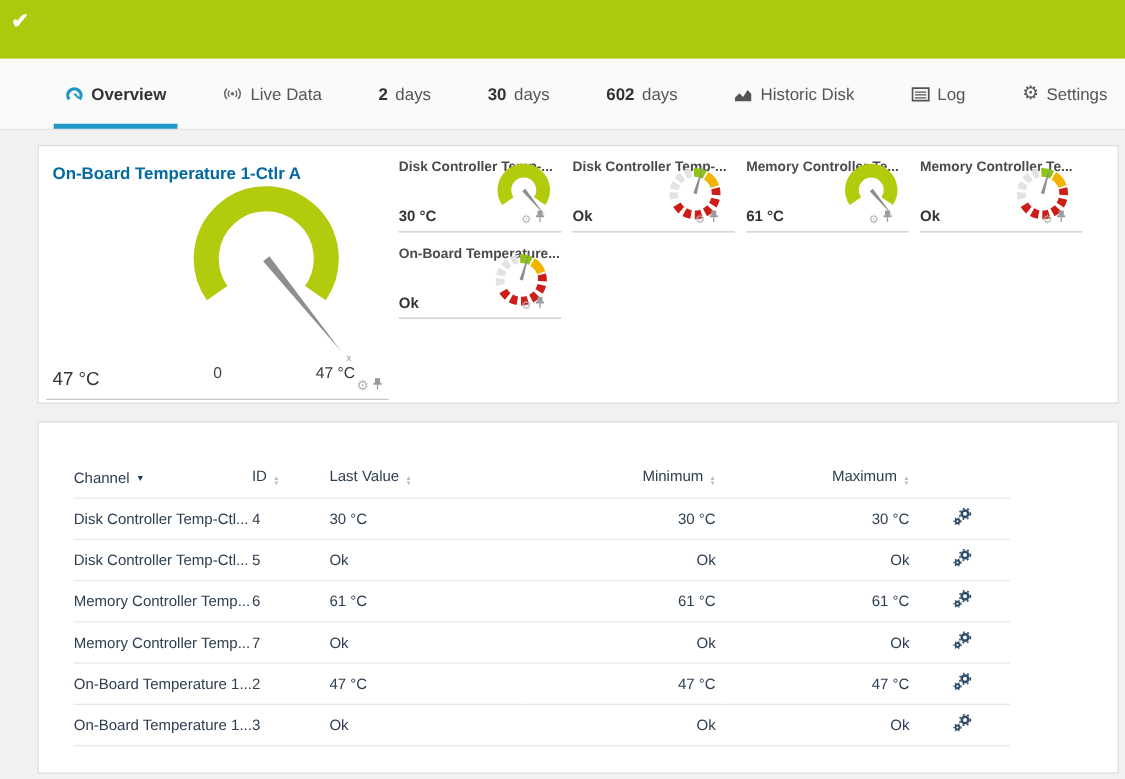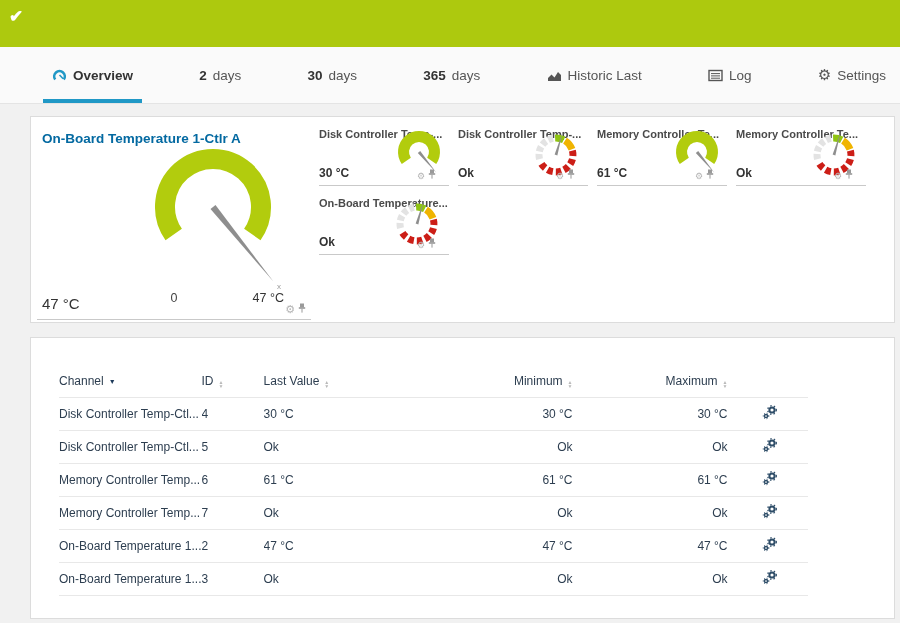--- a/index.html
+++ b/index.html
@@ -85,47 +85,57 @@
     <span class="tab-icon">
   <svg width="15" height="14" viewBox="0 0 15 14">
           <path d="M3.2 11.5 A5.3 5.3 0 1 1 11.8 11.5" fill="none" stroke="#2098c6" stroke-width="2.6"></path>
           <line x1="7.5" y1="7" x2="11.2" y2="10.7" stroke="#2098c6" stroke-width="1.6"></line>
         </svg>
 </span>
 
     <span class="tab-label">Overview</span>
   </div>
 
+  <div class="tab">
+    <span class="tab-icon">
+  <svg width="16" height="14" viewBox="0 0 16 14">
+          <circle cx="8" cy="7" r="1.4" fill="#666"></circle>
+          <path d="M5.6 9.4 A3.4 3.4 0 0 1 5.6 4.6 M10.4 4.6 A3.4 3.4 0 0 1 10.4 9.4 M3.5 11.2 A6 6 0 0 1 3.5 2.8 M12.5 2.8 A6 6 0 0 1 12.5 11.2" fill="none" stroke="#666" stroke-width="1.2"></path>
+        </svg>
+</span>
+
+    <span class="tab-label">Live Data</span>
+  </div>
 
   <div class="tab">
 
     <span class="tab-num">2</span>
     <span class="tab-label">days</span>
   </div>
 
   <div class="tab">
 
     <span class="tab-num">30</span>
     <span class="tab-label">days</span>
   </div>
 
   <div class="tab">
 
-    <span class="tab-num">365</span>
+    <span class="tab-num">602</span>
     <span class="tab-label">days</span>
   </div>
 
   <div class="tab">
     <span class="tab-icon">
   <svg width="15" height="13" viewBox="0 0 15 13">
           <path d="M1 12 L1 9 L4.5 5.5 L7.5 8.5 L11 3 L14 6 L14 12 Z" fill="#555"></path>
         </svg>
 </span>
 
-    <span class="tab-label">Historic Last</span>
+    <span class="tab-label">Historic Disk</span>
   </div>
 
   <div class="tab">
     <span class="tab-icon">
   <svg width="15" height="13" viewBox="0 0 15 13">
           <rect x="1" y="1.5" width="13" height="10" fill="none" stroke="#555" stroke-width="1.4"></rect>
           <line x1="3" y1="4.6" x2="12" y2="4.6" stroke="#555" stroke-width="1"></line>
           <line x1="3" y1="6.9" x2="12" y2="6.9" stroke="#555" stroke-width="1"></line>
           <line x1="3" y1="9.2" x2="12" y2="9.2" stroke="#555" stroke-width="1"></line>
         </svg>

